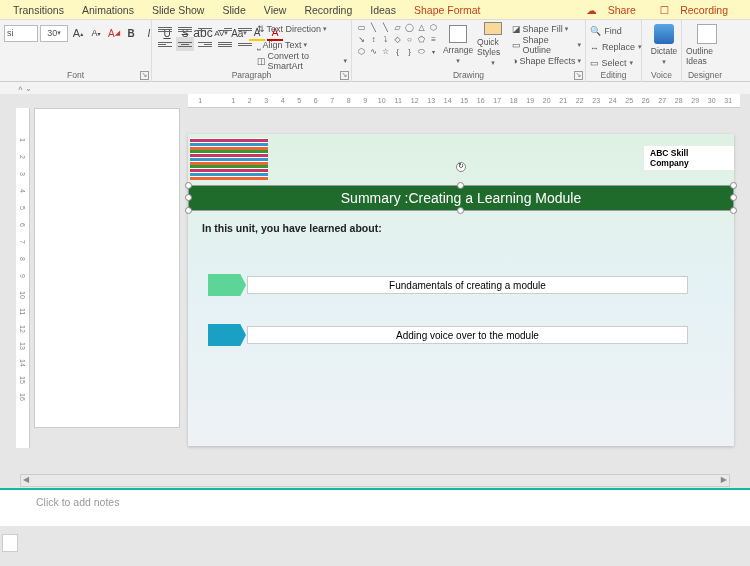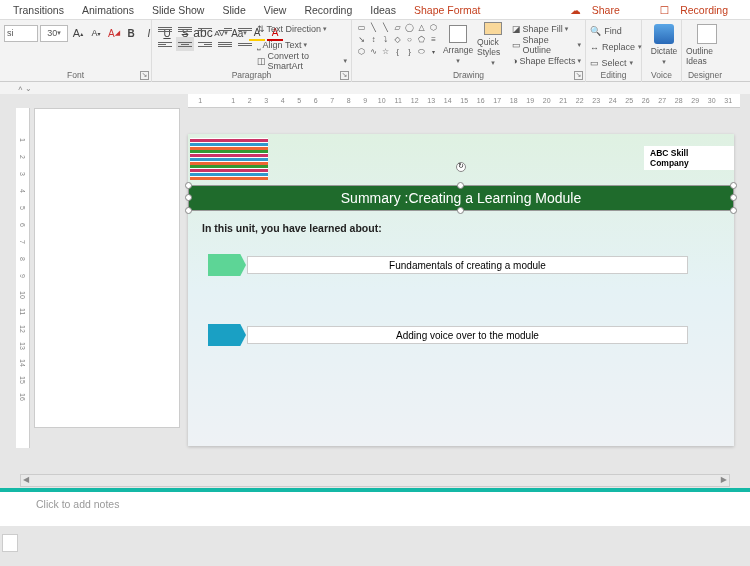--- a/index.html
+++ b/index.html
@@ -1,22 +1,22 @@
 <!DOCTYPE html>
 <html><head>
 <meta charset="utf-8">
 <style>
 * { margin: 0; padding: 0; box-sizing: border-box; font-family: "Segoe UI", Arial, sans-serif; }
 body { background: #e6e6e6; width: 750px; height: 566px; overflow: hidden; position: relative; }
 
 
-.tabs { display: flex; align-items: center; height: 20px; background: #ffffff; border-bottom: 1px solid #ddd; padding-left: 4px; font-size: 10.5px; color: #444; }
+.tabs { display: flex; align-items: center; height: 20px; background: #fef9c3; border-bottom: 1px solid #ddd; padding-left: 4px; font-size: 10.5px; color: #444; }
 .tabs > span { padding: 0 9px; cursor: pointer; }
 .tabs .active { color: #c43e1c; }
-.tabs-right { margin-left: auto; display: flex; gap: 16px; padding-right: 6px; }
+.tabs-right { margin-left: auto; display: flex; gap: 0; padding-right: 6px; }
 .tabs-right span { padding: 0 8px; }
 
 
 .ribbon { display: flex; height: 62px; background: #f3f3f3; border-bottom: 1px solid #ccc; font-size: 9px; color: #555; }
 .group { display: flex; flex-direction: column; border-right: 1px solid #ddd; padding: 2px 4px 0; height: 62px; position: relative; }
 .group-label { text-align: center; font-size: 8.5px; color: #666; position: absolute; bottom: 2px; left: 0; right: 0; }
 .group-content { flex: 1; display: flex; align-items: flex-start; gap: 3px; }
 .launcher { position: absolute; right: 2px; bottom: 2px; width: 9px; height: 9px; border: 1px solid #999; font-size: 7px; line-height: 6px; text-align: center; color: #777; }
 
 .fontsize-box { width: 28px; height: 17px; border: 1px solid #bbb; background: #fff; font-size: 9px; text-align: center; display: flex; align-items: center; justify-content: center; }
@@ -68,21 +68,21 @@
 .item-row { position: absolute; left: 20px; width: 480px; height: 22px; display: flex; align-items: center; }
 .item-row .chip { width: 38px; height: 22px; clip-path: polygon(0 0, 85% 0, 100% 50%, 85% 100%, 0 100%); }
 .chip.g { background: #5dd596; }
 .chip.b { background: #1aa0c4; }
 .item-row .bar { flex: 1; height: 18px; background: #fff; border: 1px solid #ccc; font-size: 10px; display: flex; align-items: center; justify-content: center; margin-left: 1px; }
 
 
 .hscroll { position: absolute; left: 20px; right: 20px; bottom: 79px; height: 13px; background: #e9e9e9; border: 1px solid #ccc; }
 .hscroll::before { content:"◀"; position: absolute; left: 2px; font-size: 8px; color: #888; }
 .hscroll::after { content:"▶"; position: absolute; right: 2px; font-size: 8px; color: #888; }
-.notes { position: absolute; left: 0; right: 0; bottom: 40px; height: 38px; background: #fff; border-top: 4px solid #14b8a6; padding: 6px 36px; font-size: 10.5px; color: #999; }
+.notes { position: absolute; left: 0; right: 0; bottom: 40px; height: 38px; background: #fff; border-top: 2px solid #14b8a6; padding: 6px 36px; font-size: 10.5px; color: #999; }
 .bottom-strip { position: absolute; left: 0; right: 0; bottom: 0; height: 40px; background: #e6e6e6; }
 .tiny-box { position: absolute; left: 2px; bottom: 14px; width: 16px; height: 18px; background: #fff; border: 1px solid #ccc; }
 </style>
 </head>
 <body>
 
 <div class="tabs">
   <span>Transitions</span>
   <span>Animations</span>
   <span>Slide Show</span>
@@ -347,21 +347,21 @@
     <div class="sel-handle" style="top:-4px;left:-4px"></div>
     <div class="sel-handle" style="top:-4px;left:50%;margin-left:-4px"></div>
     <div class="sel-handle" style="top:-4px;right:-4px"></div>
     <div class="sel-handle" style="bottom:-4px;left:-4px"></div>
     <div class="sel-handle" style="bottom:-4px;left:50%;margin-left:-4px"></div>
     <div class="sel-handle" style="bottom:-4px;right:-4px"></div>
     <div class="sel-handle" style="top:50%;left:-4px;margin-top:-4px"></div>
     <div class="sel-handle" style="top:50%;right:-4px;margin-top:-4px"></div>
   </div>
   <div class="intro">In this unit, you have learned about:</div>
-  <div class="item-row" style="top:120px">
+  <div class="item-row" style="top:140px">
       <div class="chip g"></div>
       <div class="bar">Fundamentals of creating a module</div>
     </div>
   <div class="item-row" style="top:190px">
       <div class="chip b"></div>
       <div class="bar">Adding voice over to the module</div>
     </div>
 </div>
 
 <div class="hscroll"></div>

